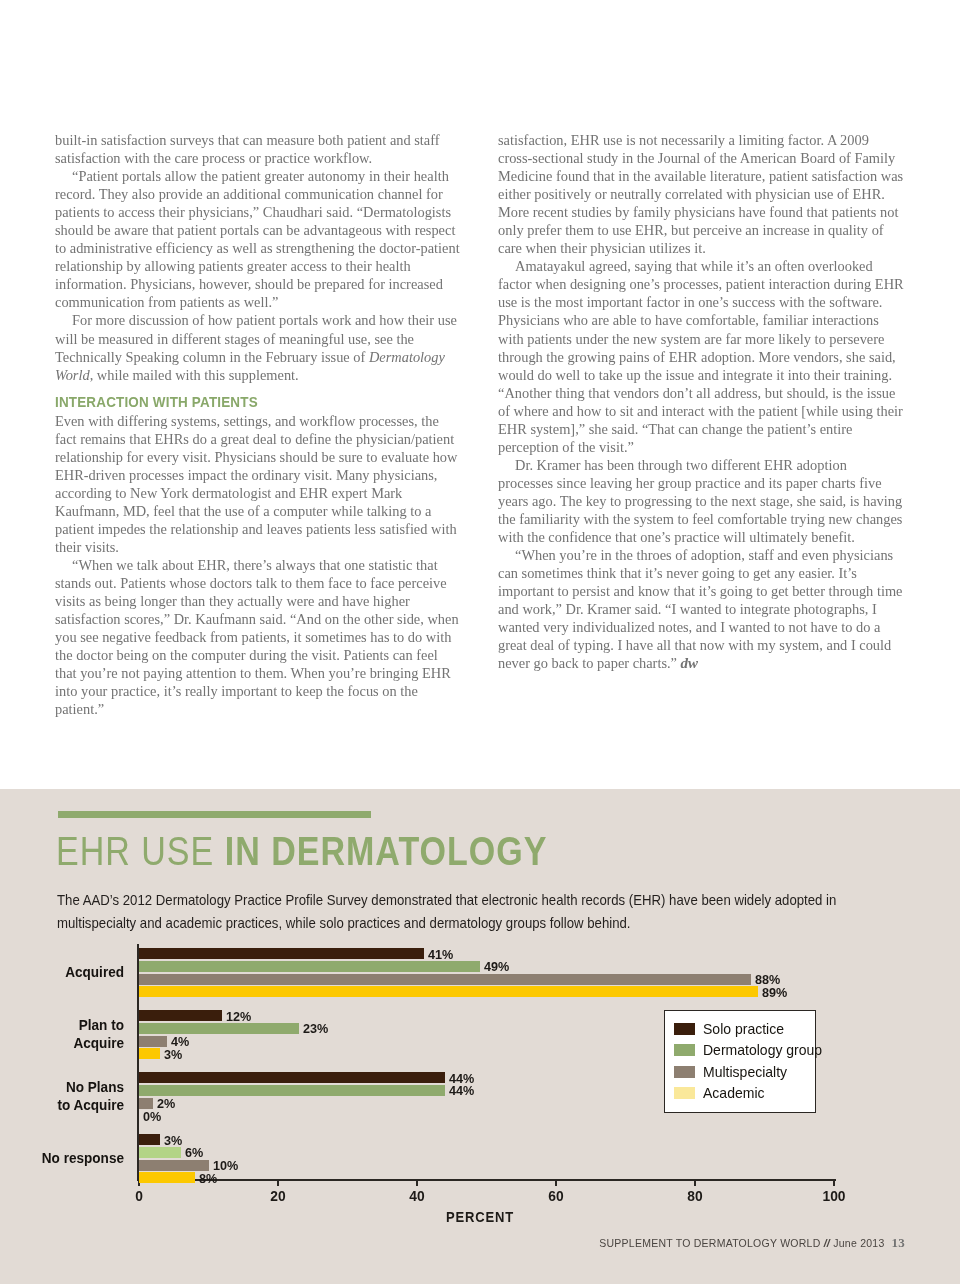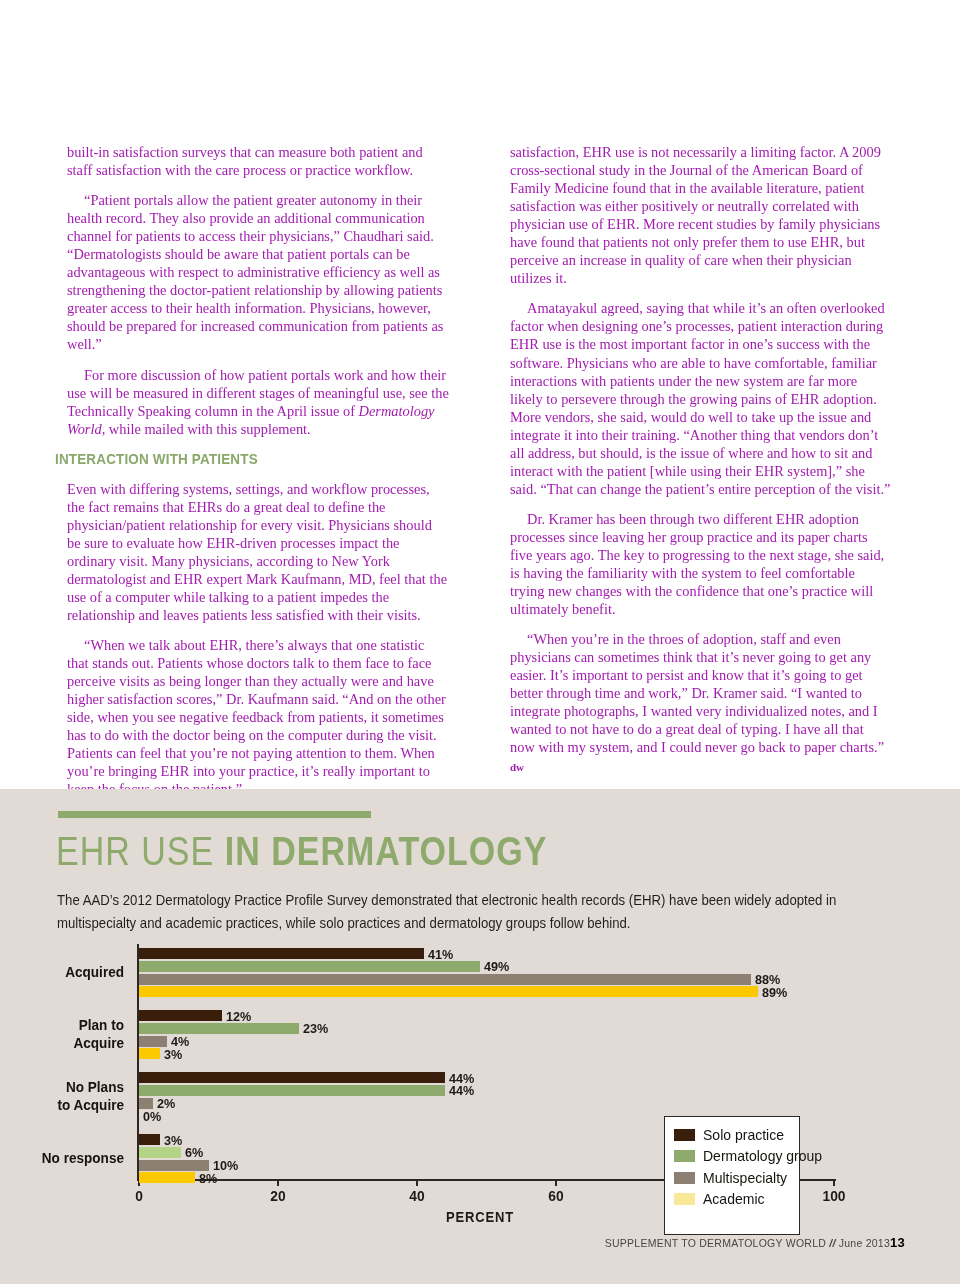--- a/index.html
+++ b/index.html
@@ -16,30 +16,30 @@
   .article{
     position:absolute;
     left:55px; top:131px;
     width:850px;
     display:flex;
     gap:37px;
   }
   .col{width:406px;}
 
   .col p{
-    margin:12px;
+    margin:0;
     font-family:"Liberation Serif", serif;
     font-size:14.4px;
     line-height:18.05px;
-    color:#a21caf;
+    color:#737373;
     text-align:left;
   }
   .col p.ind{text-indent:17px;}
   .col p em{font-style:italic;}
-  .col p .dw{font-weight:bold;font-size:11px;}
+  .col p .dw{font-style:italic;font-weight:bold;font-size:15px;}
 
   .section-head{
     font-family:"Liberation Sans", sans-serif;
     font-weight:bold;
     font-size:15.3px;
     letter-spacing:.2px;
     color:#89a86a;
     margin:9px 0 1px 0;
     transform:scaleX(.88);
     transform-origin:left center;
@@ -161,25 +161,25 @@
     font-size:13.6px;
     color:#1d1a17;
     transform:translateY(-50%) scaleX(.93);
     transform-origin:left center;
     white-space:nowrap;
   }
 
   
   .legend{
     position:absolute;
-    left:664px; top:1116px;
-    width:136px;
+    left:664px; top:1010px;
+    width:152px;
     background:#ffffff;
     border:1px solid #2b2723;
-    padding:7px 9px 24px 9px;
+    padding:7px 9px 8px 9px;
     box-sizing:border-box;
   }
   .legend-row{
     display:flex;
     align-items:center;
     height:21.5px;
   }
   .legend-sw{
     width:21px;height:12px;
     margin-right:8px;
@@ -198,30 +198,30 @@
   .footer{
     position:absolute;
     right:55px; top:1235px;
     font-family:"Liberation Sans", sans-serif;
     font-size:10.5px;
     color:#4a4541;
     letter-spacing:.25px;
     white-space:nowrap;
   }
   .footer .slash{font-weight:bold;font-style:italic;}
-  .footer .pg{font-weight:bold;font-size:13px;color:#000000;}
+  .footer .pg{font-weight:bold;font-size:13px;color:#737373;margin-left:7px;font-family:Liberation Serif, serif;}
 </style>
 </head>
 <body>
 
 <div class="article">
   <div class="col">
     <p>built-in satisfaction surveys that can measure both patient and staff satisfaction with the care process or practice workflow.</p>
     <p class="ind">“Patient portals allow the patient greater autonomy in their health record. They also provide an additional communication channel for patients to access their physicians,” Chaudhari said. “Dermatologists should be aware that patient portals can be advantageous with respect to administrative efficiency as well as strengthening the doctor-patient relationship by allowing patients greater access to their health information. Physicians, however, should be prepared for increased communication from patients as well.”</p>
-    <p class="ind"><span>For more discussion of how patient portals work and how their use will be measured in different stages of meaningful use, see the Technically Speaking column in the April issue of </span><em>Dermatology World</em><span>, while mailed with this supplement.</span></p>
+    <p class="ind"><span>For more discussion of how patient portals work and how their use will be measured in different stages of meaningful use, see the Technically Speaking column in the February issue of </span><em>Dermatology World</em><span>, while mailed with this supplement.</span></p>
     <div class="section-head">INTERACTION WITH PATIENTS</div>
     <p>Even with differing systems, settings, and workflow processes, the fact remains that EHRs do a great deal to define the physician/patient relationship for every visit. Physicians should be sure to evaluate how EHR-driven processes impact the ordinary visit. Many physicians, according to New York dermatologist and EHR expert Mark Kaufmann, MD, feel that the use of a computer while talking to a patient impedes the relationship and leaves patients less satisfied with their visits.</p>
     <p class="ind">“When we talk about EHR, there’s always that one statistic that stands out. Patients whose doctors talk to them face to face perceive visits as being longer than they actually were and have higher satisfaction scores,” Dr. Kaufmann said. “And on the other side, when you see negative feedback from patients, it sometimes has to do with the doctor being on the computer during the visit. Patients can feel that you’re not paying attention to them. When you’re bringing EHR into your practice, it’s really important to keep the focus on the patient.”</p>
   </div>
 
   <div class="col">
     <p>satisfaction, EHR use is not necessarily a limiting factor. A 2009 cross-sectional study in the Journal of the American Board of Family Medicine found that in the available literature, patient satisfaction was either positively or neutrally correlated with physician use of EHR. More recent studies by family physicians have found that patients not only prefer them to use EHR, but perceive an increase in quality of care when their physician utilizes it.</p>
     <p class="ind">Amatayakul agreed, saying that while it’s an often overlooked factor when designing one’s processes, patient interaction during EHR use is the most important factor in one’s success with the software. Physicians who are able to have comfortable, familiar interactions with patients under the new system are far more likely to persevere through the growing pains of EHR adoption. More vendors, she said, would do well to take up the issue and integrate it into their training. “Another thing that vendors don’t all address, but should, is the issue of where and how to sit and interact with the patient [while using their EHR system],” she said. “That can change the patient’s entire perception of the visit.”</p>
     <p class="ind">Dr. Kramer has been through two different EHR adoption processes since leaving her group practice and its paper charts five years ago. The key to progressing to the next stage, she said, is having the familiarity with the system to feel comfortable trying new changes with the confidence that one’s practice will ultimately benefit.</p>
     <p class="ind"><span>“When you’re in the throes of adoption, staff and even physicians can sometimes think that it’s never going to get any easier. It’s important to persist and know that it’s going to get better through time and work,” Dr. Kramer said. “I wanted to integrate photographs, I wanted very individualized notes, and I wanted to not have to do a great deal of typing. I have all that now with my system, and I could never go back to paper charts.” </span><span class="dw">dw</span></p>

